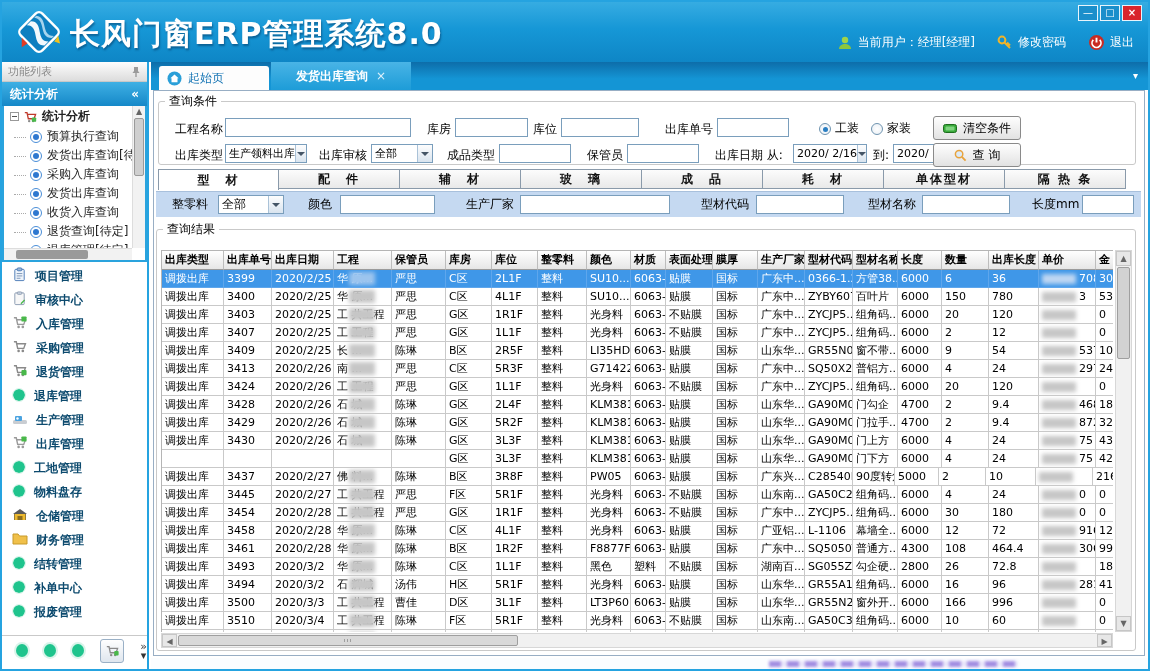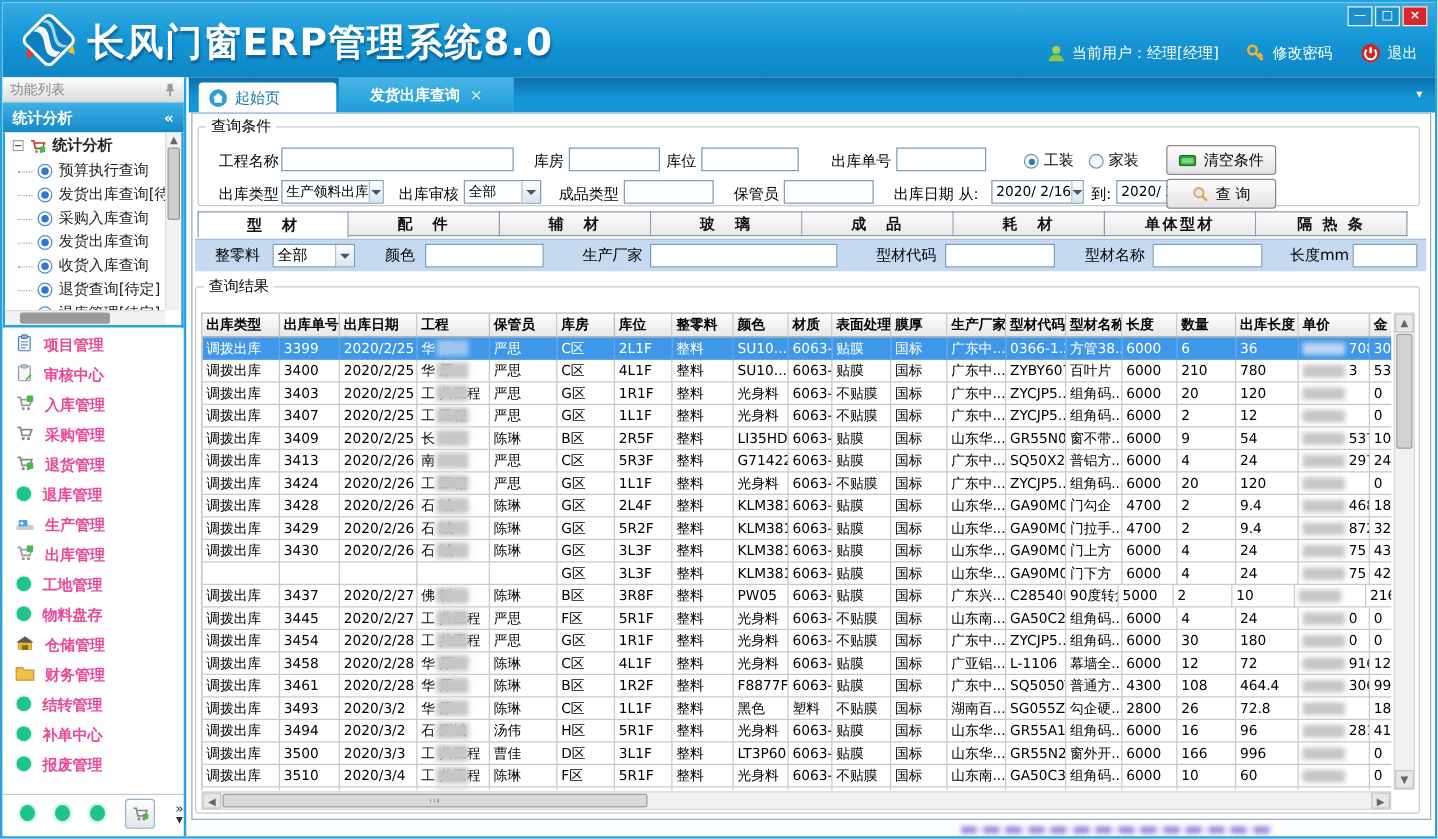--- a/index.html
+++ b/index.html
@@ -28,21 +28,21 @@
   .tree-item { padding-left:26px; gap:5px; position:relative; }
   .tree-item::before { content:""; position:absolute; left:10px; top:50%; width:12px; border-top:1px dotted #aaa; }
   .tree-dot { width:12px; height:12px; border-radius:50%; border:1px solid #4a8ed8; background:#fff; position:relative; flex:none; }
   .tree-dot::after { content:""; position:absolute; left:2px; top:2px; right:2px; bottom:2px; border-radius:50%; background:#2e78d0; }
   .tree-vscroll { position:absolute; right:0; top:0; width:13px; bottom:12px; background:#f2f2f2; border-left:1px solid #ddd; }
   .tree-vscroll .thumb { position:absolute; left:1px; right:1px; top:12px; height:58px; background:#cfcfcf; border:1px solid #9a9a9a; border-radius:2px; }
   .tree-hscroll { position:absolute; left:0; right:13px; bottom:0; height:12px; background:#f2f2f2; border-top:1px solid #ddd; }
   .tree-hscroll .thumb { position:absolute; top:1px; bottom:1px; left:12px; width:72px; background:#9a9a9a; border-radius:2px; }
   .arrow-glyph { color:#666; font-size:8px; line-height:12px; text-align:center; }
   .menu-list { position:absolute; left:0; top:202px; right:0; }
-  .menu-item { height:24px; display:flex; align-items:center; gap:8px; padding-left:10px; font-size:12px; font-weight:bold; color:#ec4899; cursor:default; }
+  .menu-item { height:24px; display:flex; align-items:center; gap:8px; padding-left:10px; font-size:12px; font-weight:bold; color:#0c4a6e; cursor:default; }
   .menu-item svg { flex:none; }
   .side-bottom { position:absolute; left:0; right:0; bottom:4px; height:30px; border-top:1px solid #c9c9c9; display:flex; align-items:center; gap:16px; padding-left:14px; }
   .gdot { width:13px; height:13px; border-radius:50%; background:#1fc48d; box-shadow:0 0 0 2px #d9f4ea; }
   .side-cartbtn { width:26px; height:24px; border:1px solid #9ab0c6; border-radius:3px; background:linear-gradient(#fefefe,#dfe6ee); display:flex; align-items:center; justify-content:center; }
   .side-more { font-size:11px; color:#333; line-height:9px; text-align:center; }
 
   
   .main { position:absolute; left:149px; top:60px; right:0; bottom:0; }
   .tabbar { position:absolute; left:0; top:0; right:0; height:28px; background:linear-gradient(#0d6da9,#1495d5 60%); }
   .tab-home { position:absolute; left:8px; top:4px; width:110px; height:24px; background:#fdfdfd; border-radius:3px 3px 0 0; display:flex; align-items:center; gap:6px; padding-left:8px; font-size:12px; color:#1474b4; }
@@ -527,21 +527,21 @@
                 <div class="gc" style="width: 46px;">4L1F</div>
                 <div class="gc" style="width: 49px;">整料</div>
                 <div class="gc" style="width: 44px;">SU10...</div>
                 <div class="gc" style="width: 35px;">6063-T5</div>
                 <div class="gc" style="width: 47px;">贴膜</div>
                 <div class="gc" style="width: 45px;">国标</div>
                 <div class="gc" style="width: 47px;">广东中...</div>
                 <div class="gc" style="width: 48px;">ZYBY607</div>
                 <div class="gc" style="width: 45px;">百叶片</div>
                 <div class="gc" style="width: 44px;">6000</div>
-                <div class="gc" style="width: 47px;">210</div>
+                <div class="gc" style="width: 47px;">150</div>
                 <div class="gc" style="width: 50px;">780</div>
                 <div class="gc" style="width: 57px;"><span class="pxchip"></span>3</div>
                 <div class="gc" style="width: 22px;">535</div>
               </div>
               <div class="gr">
                 <div class="gc" style="width: 62px;">调拨出库</div>
                 <div class="gc" style="width: 48px;">3403</div>
                 <div class="gc" style="width: 62px;">2020/2/25</div>
                 <div class="gc proj" style="width: 58px;">工 共工程</div>
                 <div class="gc" style="width: 54px;">严思</div>

